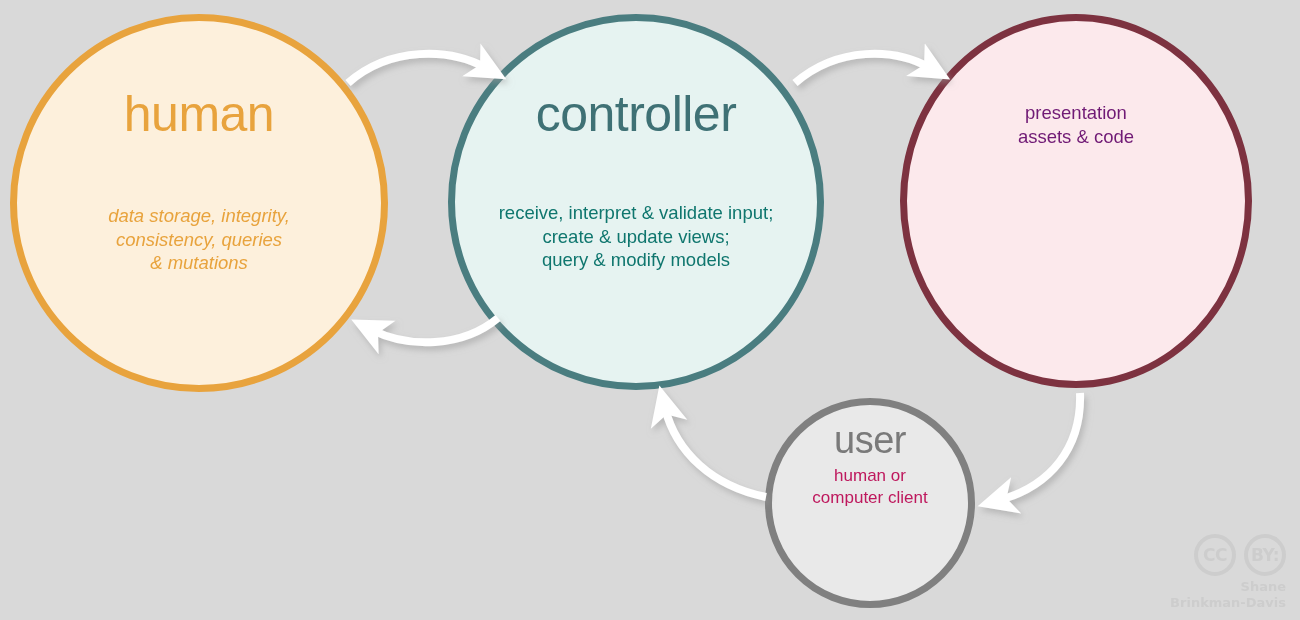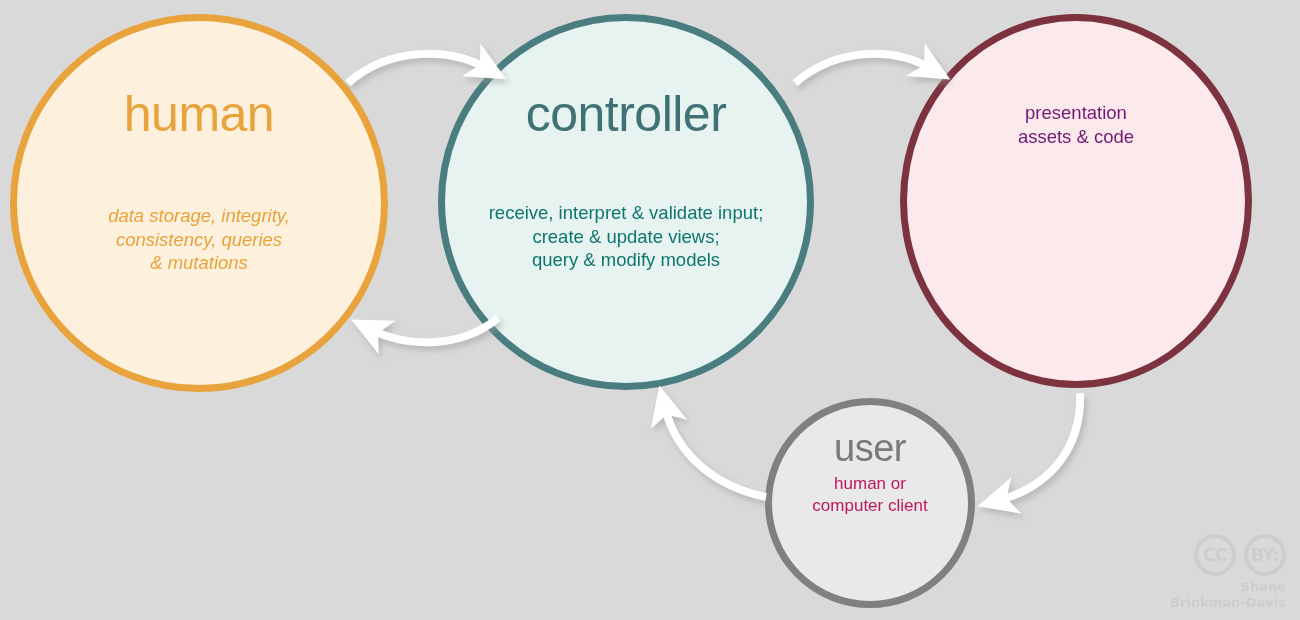--- a/index.html
+++ b/index.html
@@ -56,21 +56,21 @@
   }
   #node-model .desc {
     color: #e8a33d;
     font-size: 18.5px;
     margin-top: 65px;
     font-style: italic;
   }
 
   
   #node-controller {
-    left: 438px; top: 14px;
+    left: 448px; top: 14px;
     width: 376px; height: 376px;
     border: 7px solid #4a7d80;
     background: #e6f3f1;
   }
   #node-controller .title {
     color: #3f7175;
     font-size: 50px;
     margin-top: 68px;
   }
   #node-controller .desc {
@@ -101,21 +101,21 @@
   #node-user {
     left: 765px; top: 398px;
     width: 210px; height: 210px;
     border: 7px solid #808080;
     background: #e9e9e9;
     z-index: 4;
   }
   #node-user .title {
     color: #7a7a7a;
     font-size: 38px;
-    margin-top: 24px;
+    margin-top: 16px;
   }
   #node-user .desc {
     color: #be185d;
     font-size: 17px;
     margin-top: 6px;
   }
 
   
   #arrows {
     position: absolute;

